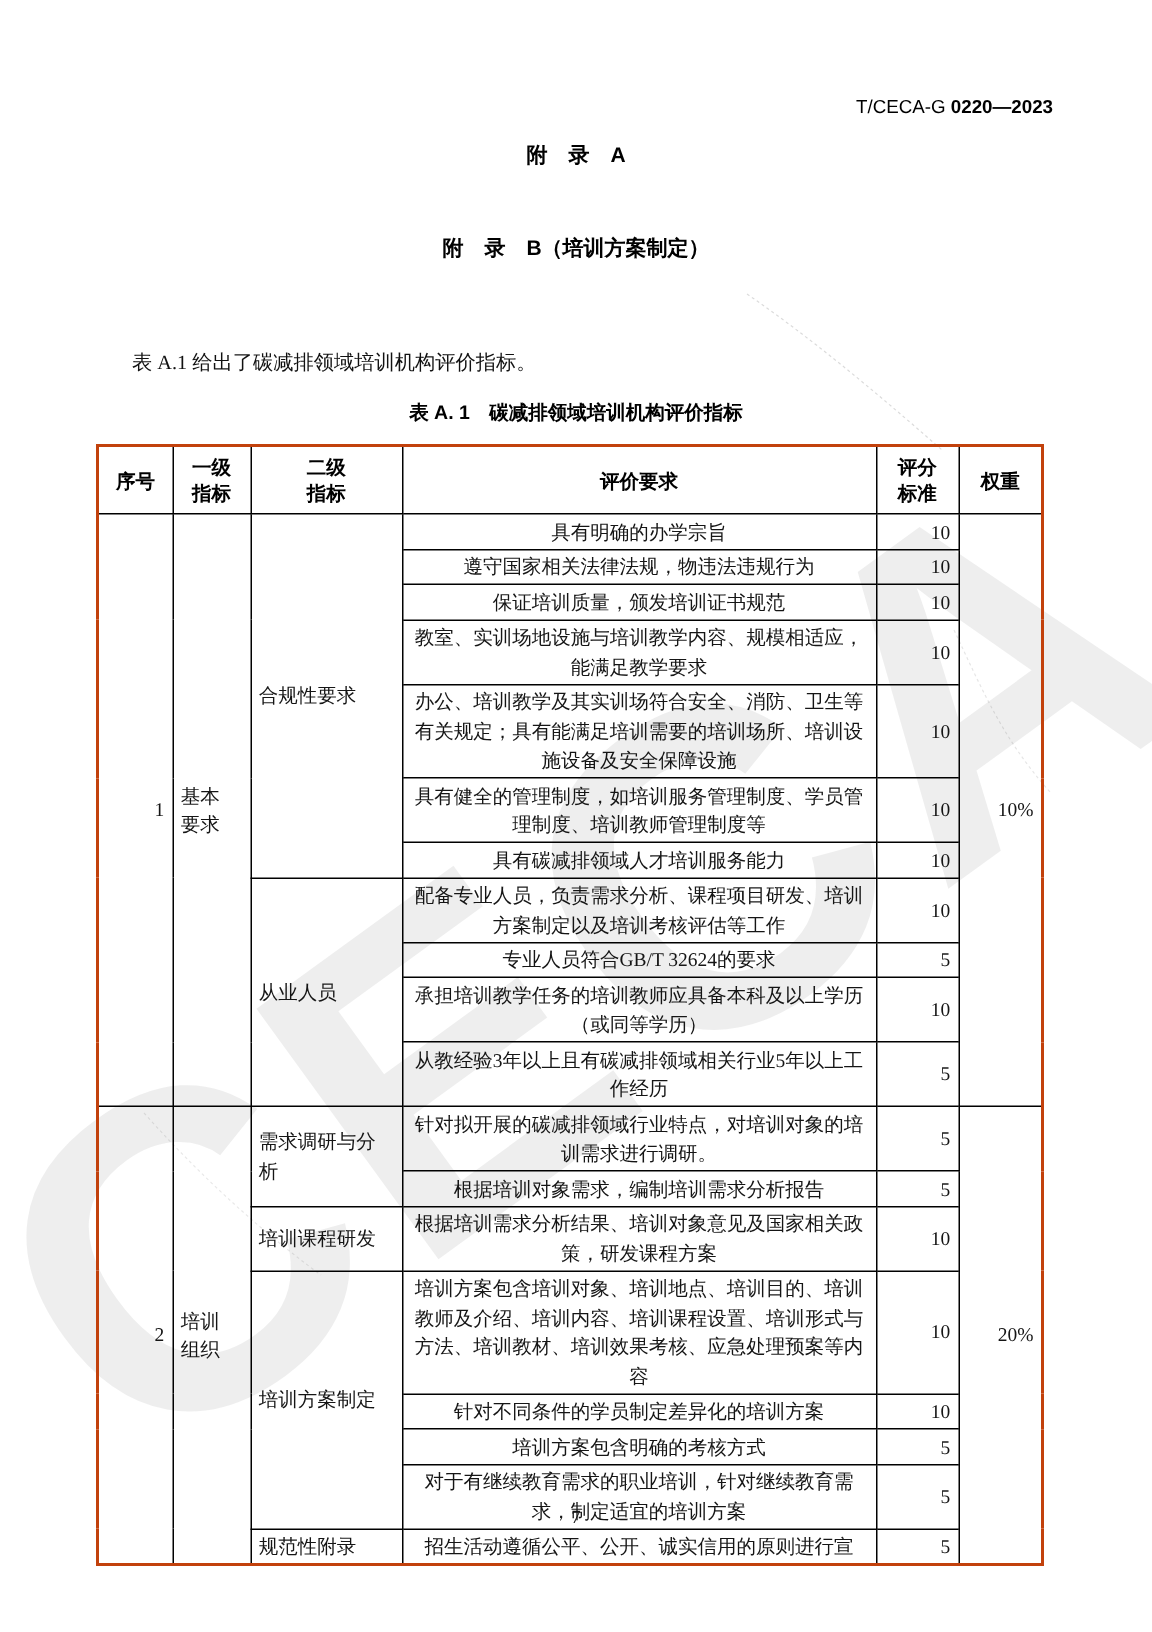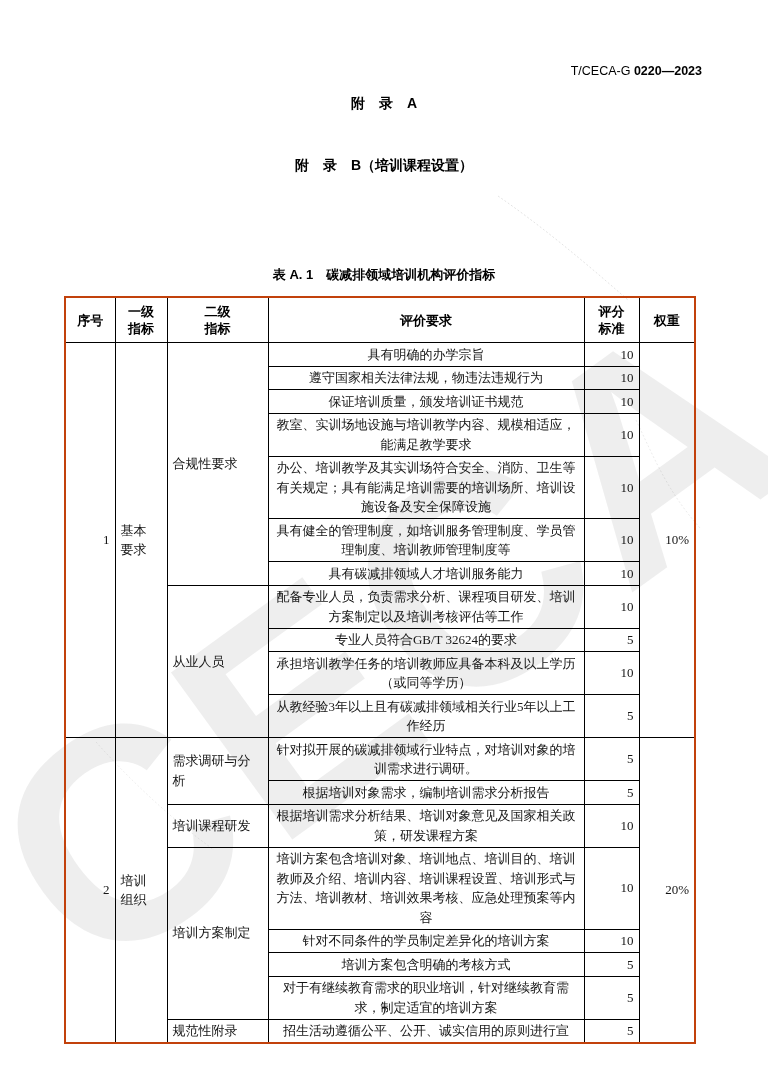--- a/index.html
+++ b/index.html
@@ -75,22 +75,23 @@
     <path d="M636,420 C655,460 668,492 700,528" stroke="rgba(0,0,0,0.10)" stroke-width="0.8" fill="none" stroke-dasharray="2,2"></path>
     <path d="M96,742 C130,780 170,818 214,850" stroke="rgba(0,0,0,0.09)" stroke-width="0.8" fill="none" stroke-dasharray="2,2"></path>
   </svg>
 
   <div class="doc-code">
     <span class="b">T/CECA-G</span>
     <span class="n">0220—2023</span>
   </div>
 
   <h1 class="t1">附　录　A</h1>
-  <h1 class="t2">附　录　B（培训课程设置）</h1>
-
+  <h1 class="t2">附　录　B（培训方案制定）</h1>
+
+  <p class="intro">表 A.1 给出了碳减排领域培训机构评价指标。</p>
   <div class="caption">表 A. 1　碳减排领域培训机构评价指标</div>
 
   <table class="eval">
     <colgroup>
         <col class="c1">
         <col class="c2">
         <col class="c3">
         <col class="c4">
         <col class="c5">
         <col class="c6">

